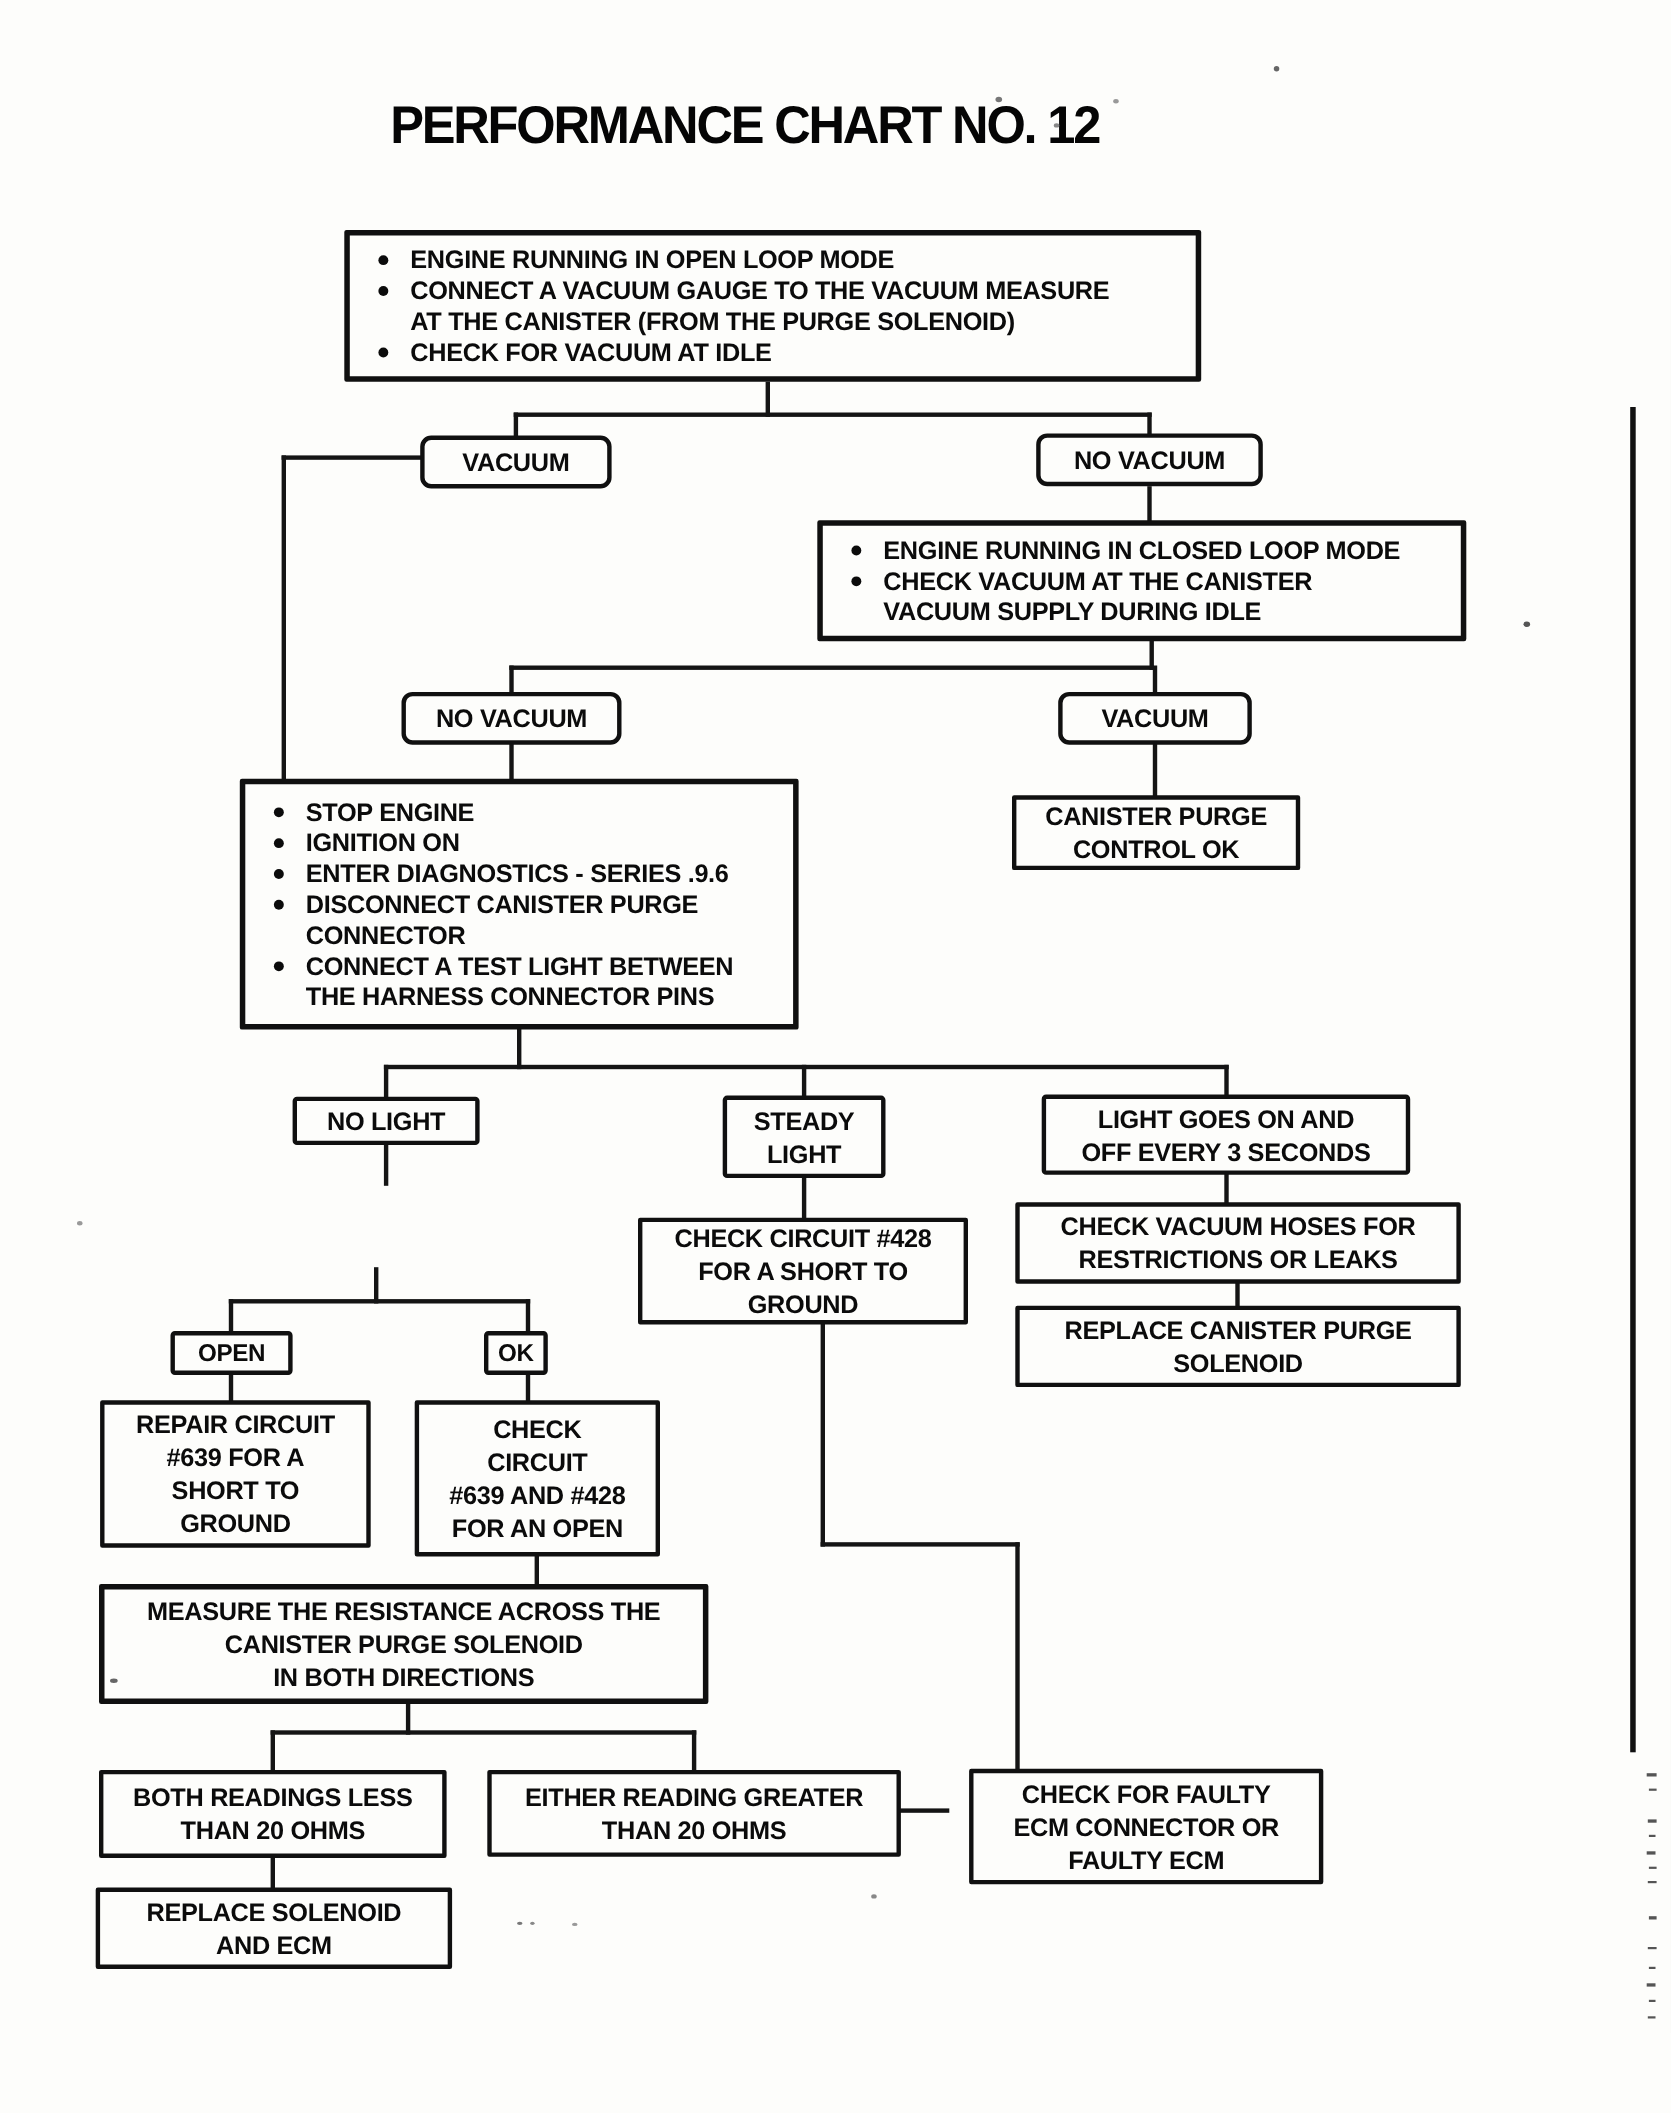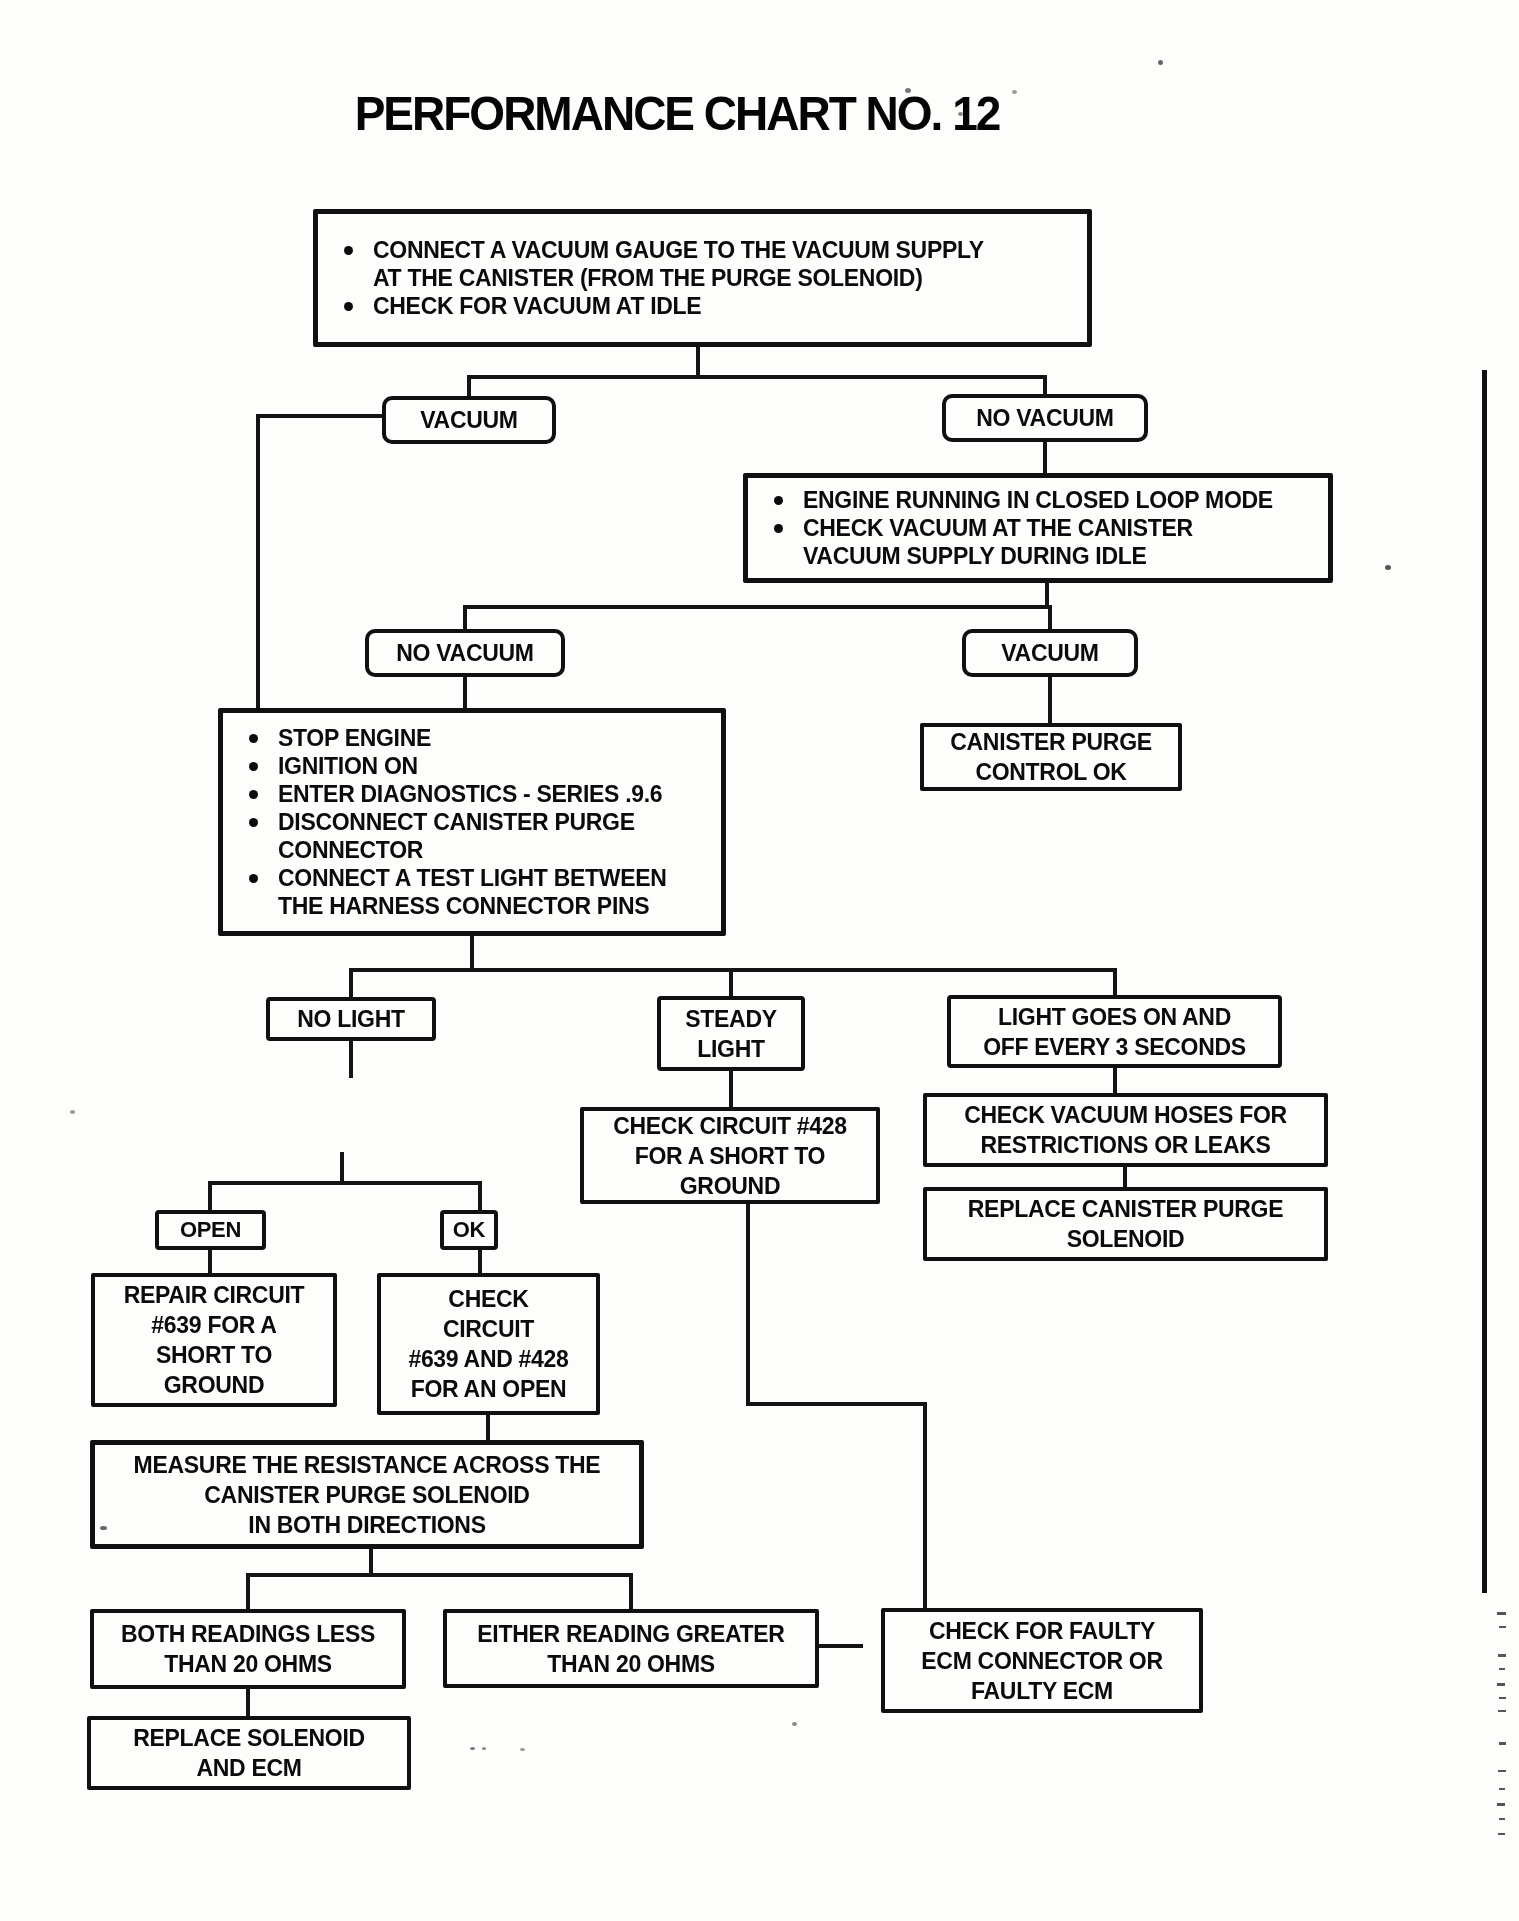--- a/index.html
+++ b/index.html
@@ -77,21 +77,21 @@
   <div class="vline" style="left:923px;top:1402px;width:4px;height:208px"></div>
   <div class="vline" style="left:1113px;top:1066px;width:4px;height:29px"></div>
   <div class="vline" style="left:1123px;top:1165px;width:4px;height:24px"></div>
   <div class="vline" style="left:369px;top:1547px;width:4px;height:30px"></div>
   <div class="hline" style="left:246px;top:1573px;width:387px;height:4px"></div>
   <div class="vline" style="left:246px;top:1573px;width:4px;height:38px"></div>
   <div class="vline" style="left:629px;top:1573px;width:4px;height:38px"></div>
   <div class="hline" style="left:817px;top:1644px;width:46px;height:4px"></div>
   <div class="vline" style="left:246px;top:1687px;width:4px;height:31px"></div>
 
-  <div class="node bullets heavy" style="left:313px;top:209px;width:779px;height:138px"><div class="bullet"><span class="dot"></span><span class="btxt">CONNECT A VACUUM GAUGE TO THE VACUUM SUPPLY
+  <div class="node bullets heavy" style="left:313px;top:209px;width:779px;height:138px"><div class="bullet"><span class="dot"></span><span class="btxt">ENGINE RUNNING IN OPEN LOOP MODE</span></div><div class="bullet"><span class="dot"></span><span class="btxt">CONNECT A VACUUM GAUGE TO THE VACUUM MEASURE
 AT THE CANISTER (FROM THE PURGE SOLENOID)</span></div><div class="bullet"><span class="dot"></span><span class="btxt">CHECK FOR VACUUM AT IDLE</span></div></div>
 
   <div class="node round" style="left:382px;top:396px;width:174px;height:48px">VACUUM</div>
 
   <div class="node round" style="left:942px;top:394px;width:206px;height:48px">NO VACUUM</div>
 
   <div class="node bullets heavy" style="left:743px;top:473px;width:590px;height:110px"><div class="bullet"><span class="dot"></span><span class="btxt">ENGINE RUNNING IN CLOSED LOOP MODE</span></div><div class="bullet"><span class="dot"></span><span class="btxt">CHECK VACUUM AT THE CANISTER
 VACUUM SUPPLY DURING IDLE</span></div></div>
 
   <div class="node round" style="left:365px;top:629px;width:200px;height:48px">NO VACUUM</div>

